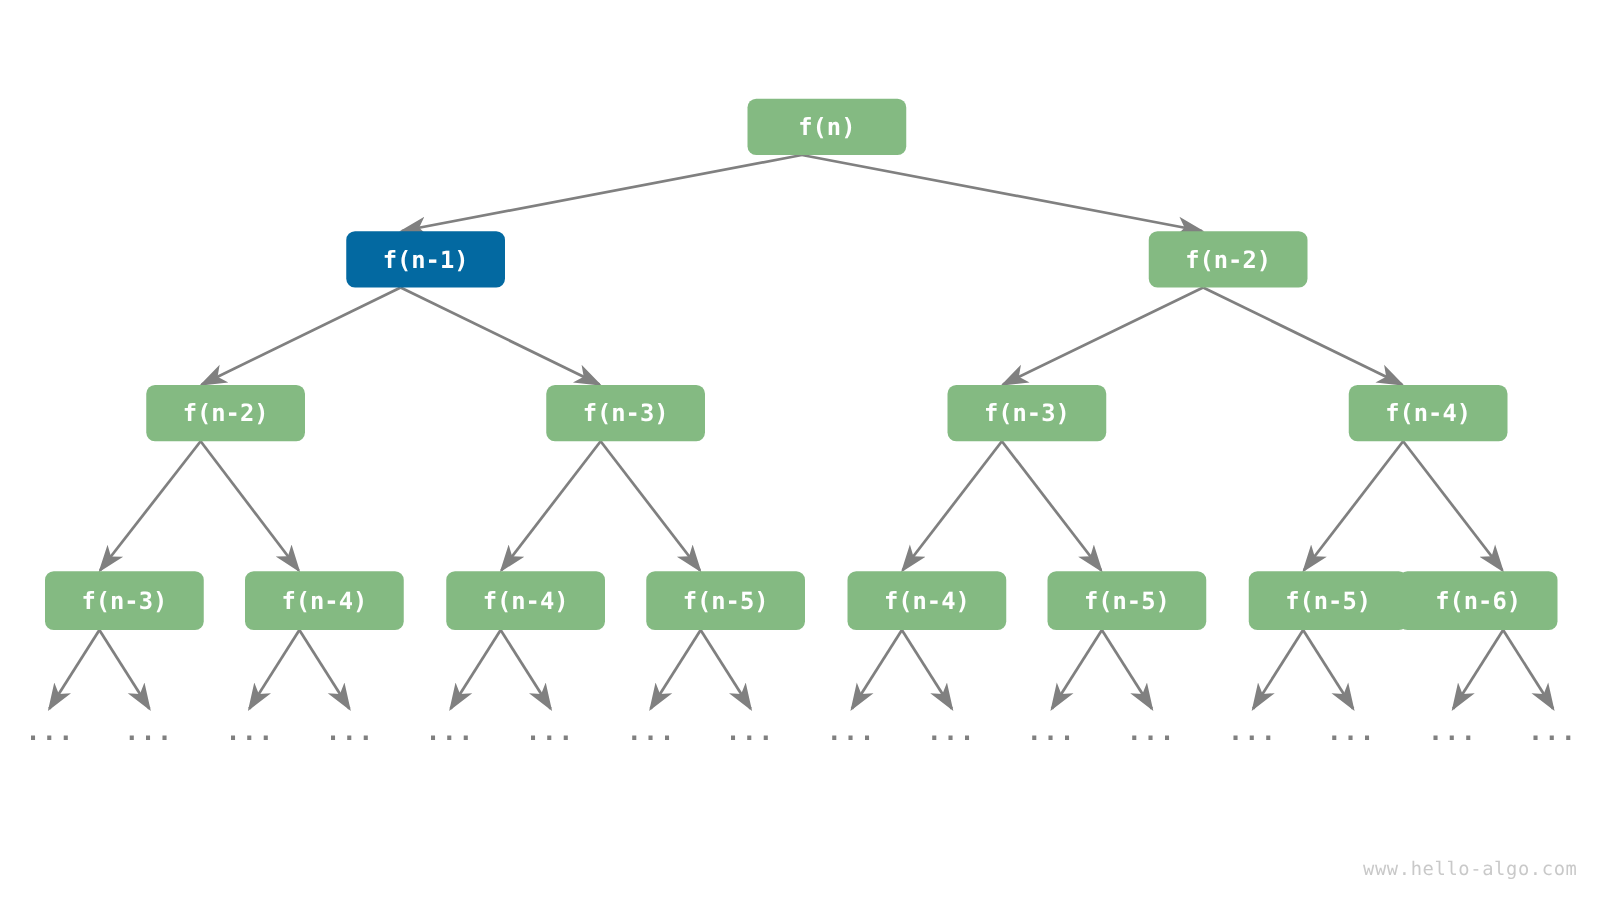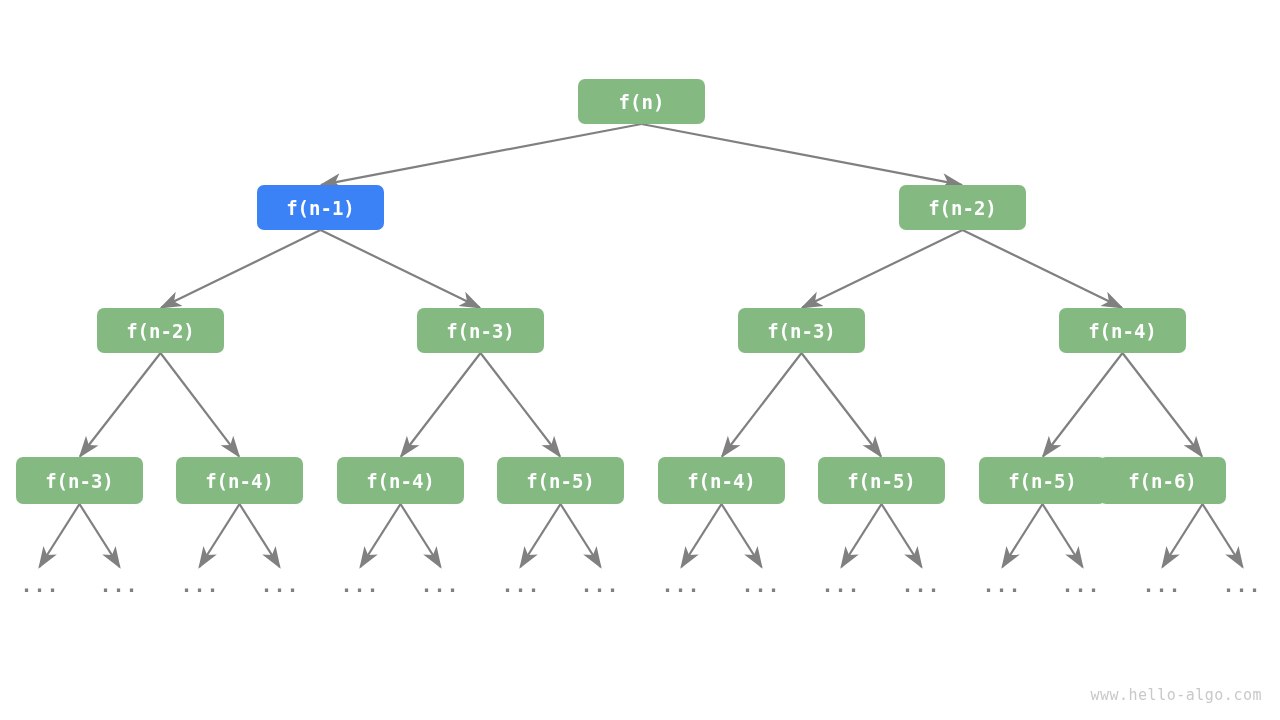--- a/index.html
+++ b/index.html
@@ -34,20 +34,21 @@
     color: #ffffff;
     display: flex;
     align-items: center;
     justify-content: center;
     font-family: "DejaVu Sans Mono", "Liberation Mono", monospace;
     font-size: 19px;
     font-weight: bold;
     letter-spacing: 0px;
     white-space: nowrap;
     z-index: 2;
+    margin-left: 20px;
   }
   .ellipsis {
     position: absolute;
     color: #808080;
     font-family: "DejaVu Sans Mono", "Liberation Mono", monospace;
     font-size: 20px;
     font-weight: bold;
     line-height: 1;
     transform: translate(-50%, -50%);
     z-index: 2;
@@ -107,21 +108,21 @@
         <line x1="881.5" y1="504" x2="921.5" y2="567" stroke="#808080" stroke-width="2.2" marker-end="url(#arrowhead)"></line>
         <line x1="1042.5" y1="504" x2="1002.5" y2="567" stroke="#808080" stroke-width="2.2" marker-end="url(#arrowhead)"></line>
         <line x1="1042.5" y1="504" x2="1082.5" y2="567" stroke="#808080" stroke-width="2.2" marker-end="url(#arrowhead)"></line>
         <line x1="1202.5" y1="504" x2="1162.5" y2="567" stroke="#808080" stroke-width="2.2" marker-end="url(#arrowhead)"></line>
         <line x1="1202.5" y1="504" x2="1242.5" y2="567" stroke="#808080" stroke-width="2.2" marker-end="url(#arrowhead)"></line>
       </g>
   </svg>
 
   <div id="node-layer">
       <div class="node" style="left: 578px; top: 79px; width: 127px; height: 45px; background: rgb(132, 186, 130); color: rgb(255, 255, 255);">f(n)</div>
-      <div class="node" style="left: 257px; top: 185px; width: 127px; height: 45px; background: #3b82f6; color: rgb(255, 255, 255);">f(n-1)</div>
+      <div class="node" style="left: 257px; top: 185px; width: 127px; height: 45px; background: #0369a1; color: rgb(255, 255, 255);">f(n-1)</div>
       <div class="node" style="left: 899px; top: 185px; width: 127px; height: 45px; background: rgb(132, 186, 130); color: rgb(255, 255, 255);">f(n-2)</div>
       <div class="node" style="left: 97px; top: 308px; width: 127px; height: 45px; background: rgb(132, 186, 130); color: rgb(255, 255, 255);">f(n-2)</div>
       <div class="node" style="left: 417px; top: 308px; width: 127px; height: 45px; background: rgb(132, 186, 130); color: rgb(255, 255, 255);">f(n-3)</div>
       <div class="node" style="left: 738px; top: 308px; width: 127px; height: 45px; background: rgb(132, 186, 130); color: rgb(255, 255, 255);">f(n-3)</div>
       <div class="node" style="left: 1059px; top: 308px; width: 127px; height: 45px; background: rgb(132, 186, 130); color: rgb(255, 255, 255);">f(n-4)</div>
       <div class="node" style="left: 16px; top: 457px; width: 127px; height: 47px; background: rgb(132, 186, 130); color: rgb(255, 255, 255);">f(n-3)</div>
       <div class="node" style="left: 176px; top: 457px; width: 127px; height: 47px; background: rgb(132, 186, 130); color: rgb(255, 255, 255);">f(n-4)</div>
       <div class="node" style="left: 337px; top: 457px; width: 127px; height: 47px; background: rgb(132, 186, 130); color: rgb(255, 255, 255);">f(n-4)</div>
       <div class="node" style="left: 497px; top: 457px; width: 127px; height: 47px; background: rgb(132, 186, 130); color: rgb(255, 255, 255);">f(n-5)</div>
       <div class="node" style="left: 658px; top: 457px; width: 127px; height: 47px; background: rgb(132, 186, 130); color: rgb(255, 255, 255);">f(n-4)</div>

